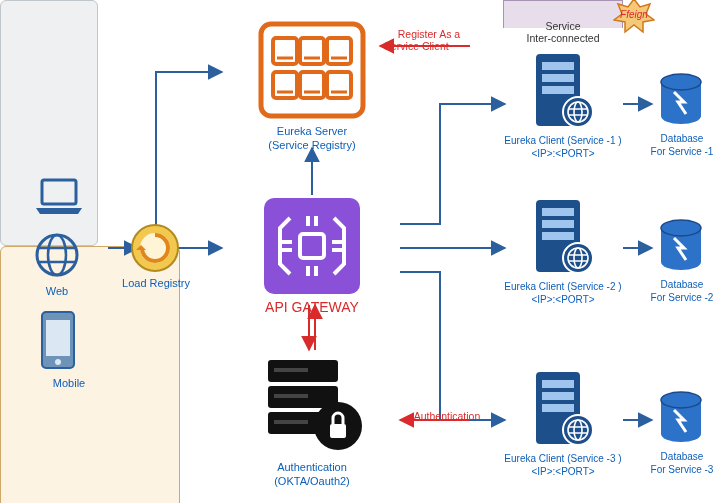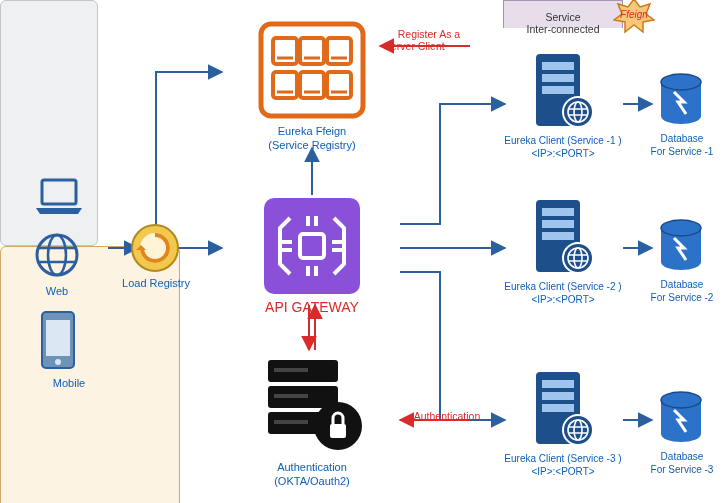--- a/index.html
+++ b/index.html
@@ -1,21 +1,21 @@
 <!DOCTYPE html>
 <html><head>
 <meta charset="utf-8">
 <style>
 *{box-sizing:border-box;margin:0;padding:0}
 body{width:725px;height:503px;position:relative;font-family:Arial,sans-serif;font-size:11px;background:#fff}
 .lbl{position:absolute;text-align:center;color:#0d5fb8;font-weight:400;line-height:1.3}
 .red{color:#d92b2b}
 .clients{left:10px;top:168px;width:98px;height:246px;background:#eef0f2;border:1px solid #bfc7cd;border-radius:6px}
 .center-col{left:222px;top:5px;width:180px;height:494px;background:#fdf3e3;border:1px solid #cfa96a;border-radius:6px}
-.svc-hdr{position:absolute;left:503px;top:0;width:120px;height:28px;background:#e8deeb;border:1px solid #a993b2;border-bottom:0;text-align:center;font-size:10.5px;padding-top:10px;color:#333}
+.svc-hdr{position:absolute;left:503px;top:0;width:120px;height:28px;background:#e8deeb;border:1px solid #a993b2;border-bottom:0;text-align:center;font-size:10.5px;padding-top:19px;color:#333}
 .ffeign{position:absolute;left:613px;top:-2px}
 .icon-wrap{position:absolute;display:flex;flex-direction:column;align-items:center;gap:3px}
 .db{position:absolute}
 svg{display:block}
 </style>
 </head>
 <body>
 
 <svg width="725" height="503" style="position:absolute;left:0;top:0">
 <defs>
@@ -96,21 +96,21 @@
         <rect x="70" y="18" width="24" height="26" rx="3"></rect>
 <rect x="16" y="52" width="24" height="26" rx="3"></rect>
         <rect x="43" y="52" width="24" height="26" rx="3"></rect>
         <rect x="70" y="52" width="24" height="26" rx="3"></rect>
 </g>
 <g stroke="#e06a1a" stroke-width="3">
         <path d="M20 38 H36 M47 38 H63 M74 38 H90 M20 72 H36 M47 72 H63 M74 72 H90"></path>
       </g>
 </svg>
 </div>
-<div class="lbl" style="left:250px;top:124px;width:124px">Eureka Ffeign</div>
+<div class="lbl" style="left:250px;top:124px;width:124px">Eureka Server</div>
 <div class="lbl" style="left:250px;top:138px;width:124px">(Service Registry)</div>
 
 <div class="icon-wrap" style="left:262px;top:196px">
 <svg width="100" height="100" viewBox="0 0 100 100">
       <rect x="2" y="2" width="96" height="96" rx="10" fill="#8a50d8"></rect>
       <g stroke="#fff" stroke-width="4" fill="none">
         <path d="M28 22 L18 32 L18 68 L28 78"></path>
         <path d="M72 22 L82 32 L82 68 L72 78"></path>
         <rect x="38" y="38" width="24" height="24" rx="3"></rect>
         <path d="M46 30 L46 20 M54 30 L54 20 M46 70 L46 80 M54 70 L54 80 M30 46 L20 46 M30 54 L20 54 M70 46 L80 46 M70 54 L80 54"></path>
@@ -135,21 +135,21 @@
       <g fill="#fff">
         <rect x="70" y="74" width="16" height="14" rx="2"></rect>
         <path d="M73 74 v-6 a5 5 0 0 1 10 0 v6" fill="none" stroke="#fff" stroke-width="3"></path>
       </g>
     </svg>
 </div>
 <div class="lbl" style="left:250px;top:460px;width:124px">Authentication</div>
 <div class="lbl" style="left:250px;top:474px;width:124px">(OKTA/Oauth2)</div>
 
 <div class="lbl red" style="left:384px;top:28px;width:90px;font-size:10.5px;text-align:center">Register As a</div>
-<div class="lbl red" style="left:384px;top:40px;width:90px;font-size:10.5px;text-align:left">Server Client</div>
+<div class="lbl red" style="left:384px;top:40px;width:90px;font-size:10.5px;text-align:left">Service Client</div>
 
 <div class="lbl red" style="left:404px;top:410px;width:86px;font-size:10.5px">Authentication</div>
 
 <div class="svc-hdr">
 <span>Service</span><br>
 <span>Inter-connected</span>
 </div>
 
 <div class="ffeign">
 <svg width="42" height="36" viewBox="0 0 42 36">

